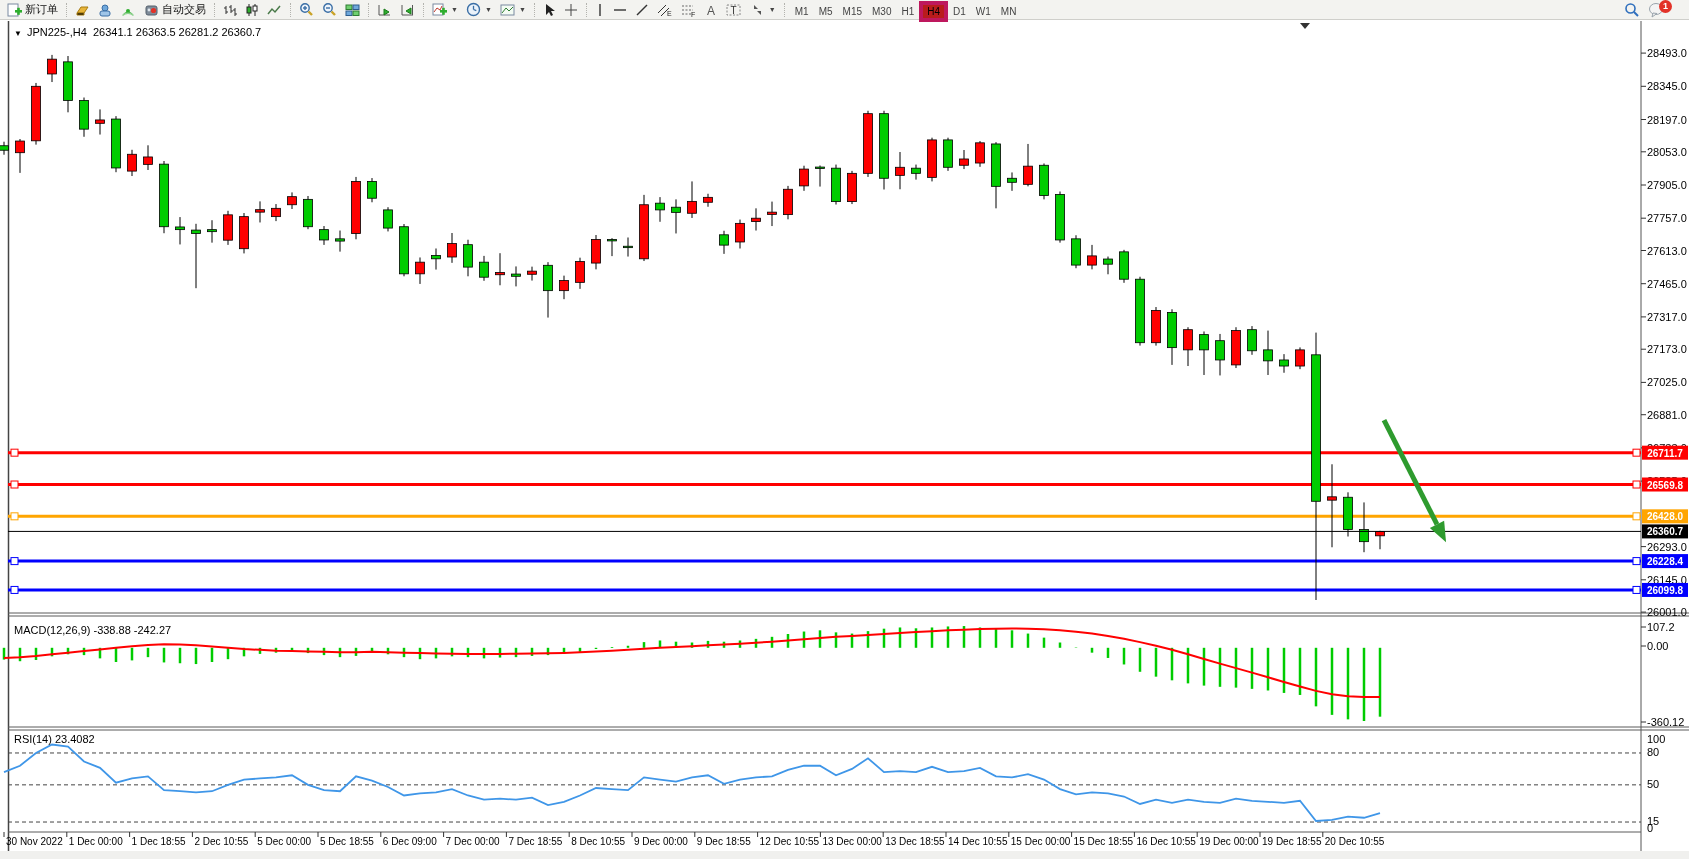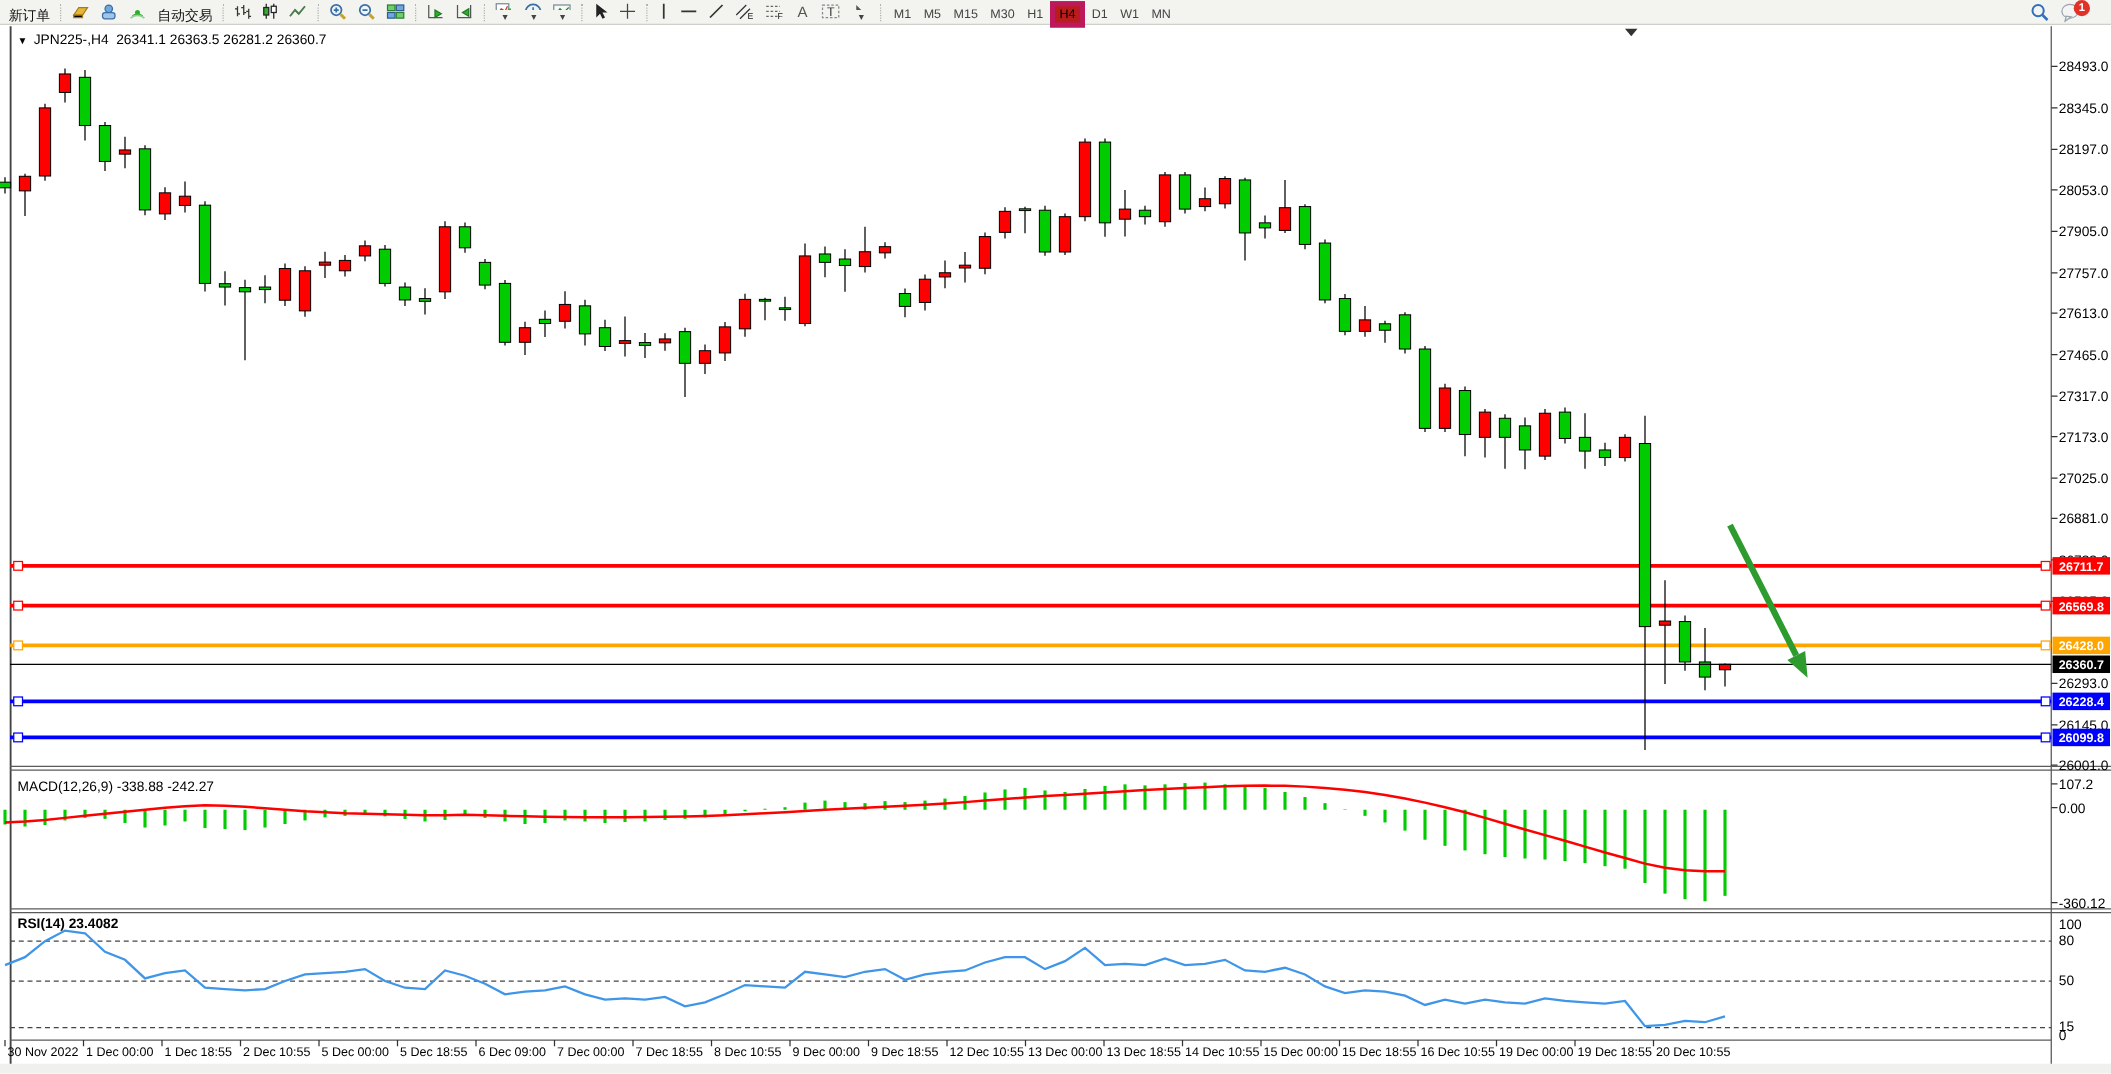--- a/index.html
+++ b/index.html
@@ -1,19 +1,19 @@
 <!DOCTYPE html>
 <html><head>
 <meta charset="utf-8">
 <style>
   html,body{margin:0;padding:0;width:1689px;height:859px;background:#ffffff;overflow:hidden;
     font-family:"Liberation Sans",sans-serif;}
   .toolbar{position:absolute;top:0;left:0;width:1689px;height:20px;background:#f3f3f0;
     border-bottom:1px solid #cfcfcb;display:flex;align-items:center;padding:0 4px;gap:2px;box-sizing:border-box;}
-  .btn{display:inline-flex;align-items:center;gap:3px;padding:1px 3px;height:16px;font-size:11px;color:#111;flex-direction:column;}
+  .btn{display:inline-flex;align-items:center;gap:3px;padding:1px 3px;height:16px;font-size:11px;color:#111;}
   .sep{width:0;height:14px;border-left:1px dotted #b3b3ae;margin:0 3px;}
   .dd{font-size:7px;color:#444;margin-left:1px;}
   .tf-btn{font-size:10px;font-weight:normal;color:#444;padding:1px 4px;border:1px solid transparent;}
   .tf-btn.active{background:#b91c1c;border:4px solid #be185d;color:#000;margin-top:44px;}
   .right{margin-left:auto;display:flex;align-items:center;padding-right:6px;}
   .chat-badge{background:#e23228;color:#fff;border-radius:8px;font-size:9px;font-weight:bold;
     padding:0 4px;height:13px;line-height:13px;position:relative;top:-3px;left:-7px;}
   .overlay{position:absolute;font-size:11px;color:#000;white-space:nowrap;z-index:5;}
   #chart-svg{position:absolute;top:0;left:0;}
   .menu-caret{font-size:8px;margin-right:5px;}
@@ -213,21 +213,21 @@
         <polygon points="5,11 4,15 9,11.5" fill="#f4f4f4" stroke="#9aa4ad"></polygon>
       </svg>
     <span class="chat-badge">1</span>
   </span>
 </div>
 
 <div class="overlay" style="left:14px;top:26px;">
   <span class="menu-caret">▼</span><span>JPN225-,H4</span>&nbsp;&nbsp;<span>26341.1 26363.5 26281.2 26360.7</span>
 </div>
 <div class="overlay" style="left:14px;top:624px;">MACD(12,26,9) -338.88 -242.27</div>
-<div class="overlay" style="left:14px;top:733px;font-weight:bold;">RSI(14) 23.4082</div>
+<div class="overlay" style="left:14px;top:733px;">RSI(14) 23.4082</div>
 
 <svg id="chart-svg" width="1689" height="859">
     <rect x="0" y="851" width="1689" height="8" fill="#f0f0ee"></rect>
     <line x1="8.5" y1="21" x2="8.5" y2="851" stroke="#444" stroke-width="1.5"></line>
     <line x1="1641" y1="21" x2="1641" y2="851" stroke="#555"></line>
     <line x1="8" y1="613" x2="1689" y2="613" stroke="#5a5a5a"></line>
     <line x1="8" y1="616" x2="1689" y2="616" stroke="#5a5a5a"></line>
     <line x1="8" y1="727" x2="1689" y2="727" stroke="#5a5a5a"></line>
     <line x1="8" y1="730" x2="1689" y2="730" stroke="#5a5a5a"></line>
     <line x1="8" y1="832" x2="1641" y2="832" stroke="#5a5a5a"></line>

